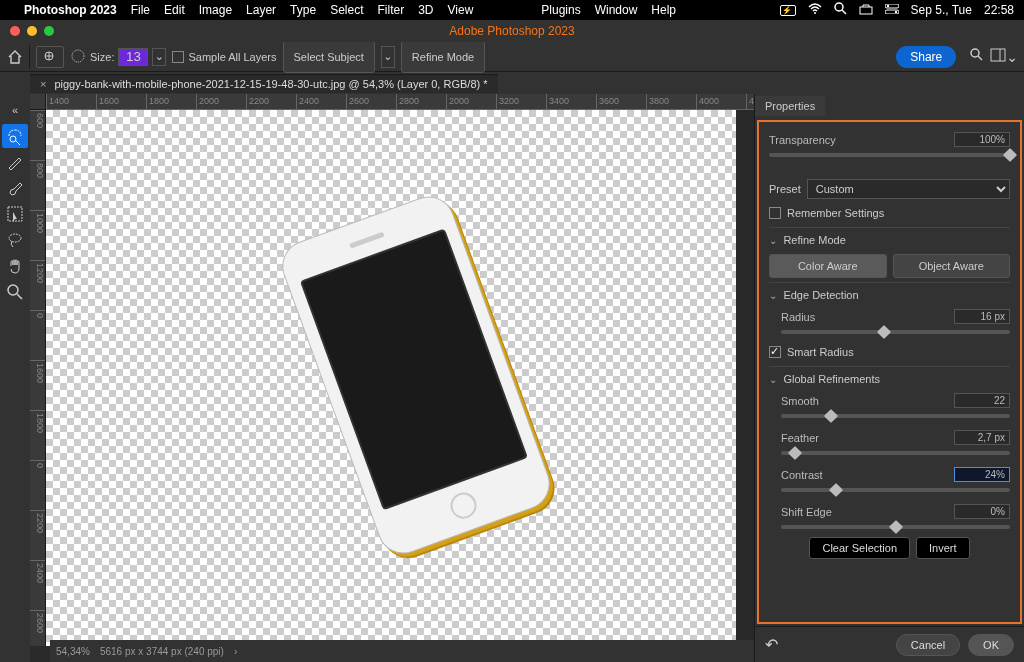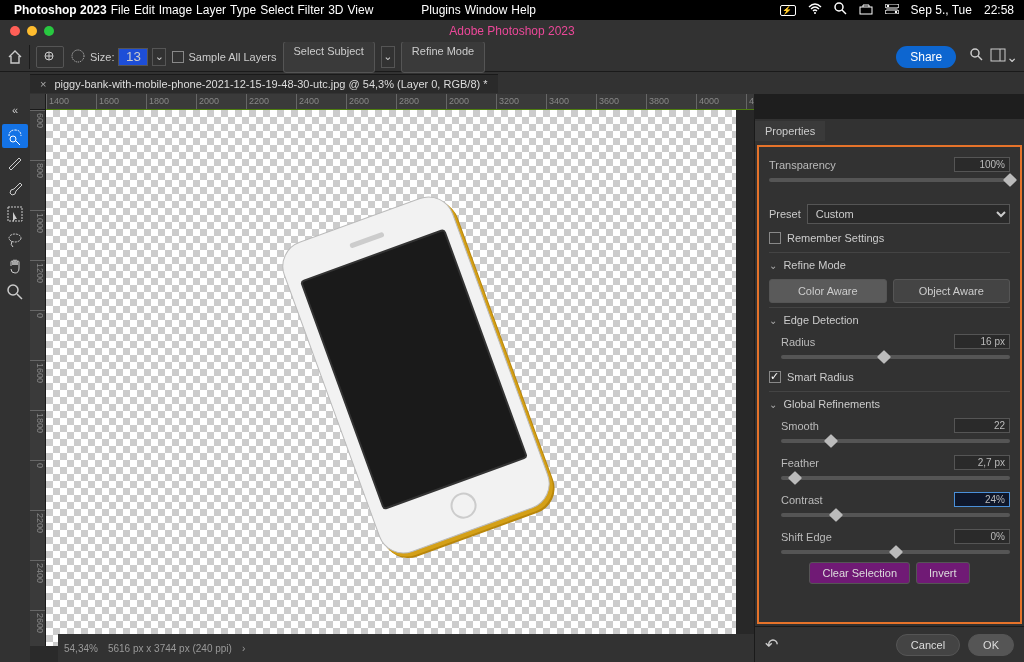--- a/index.html
+++ b/index.html
@@ -1,41 +1,41 @@
 <!DOCTYPE html>
 <html><head>
 <meta charset="utf-8">
 <style>
   * { margin: 0; padding: 0; box-sizing: border-box; font-family: -apple-system, "Helvetica Neue", Arial, sans-serif; }
   body { background: #1e1e1e; color: #ccc; font-size: 11px; overflow: hidden; width: 1024px; height: 662px; }
 
   
   .mac-menubar { height: 20px; background: #000; display: flex; align-items: center; padding: 0 10px; color: #fff; font-size: 12px; }
-  .mac-menubar .left { display: flex; gap: 4px; align-items: center; }
+  .mac-menubar .left { display: flex; gap: 14px; align-items: center; }
   .mac-menubar .left span:first-child { font-size: 14px; }
   .mac-menubar .left span:nth-child(2) { font-weight: 600; }
   .mac-menubar .right { margin-left: auto; display: flex; gap: 12px; align-items: center; }
 
   
   .titlebar { height: 22px; background: #323232; display: flex; align-items: center; position: relative; }
   .traffic { display: flex; gap: 7px; padding-left: 10px; }
   .traffic div { width: 10px; height: 10px; border-radius: 50%; }
   .tl-red { background: #ff5f57; } .tl-yellow { background: #febc2e; } .tl-green { background: #28c840; }
-  .titlebar .title { position: absolute; left: 50%; transform: translateX(-50%); color: #ec4899; font-size: 12px; }
+  .titlebar .title { position: absolute; left: 50%; transform: translateX(-50%); color: #f97316; font-size: 12px; }
 
   
   .optionsbar { height: 30px; background: #323232; border-bottom: 1px solid #1a1a1a; display: flex; align-items: center; padding: 0 6px; gap: 6px; }
   .home-btn { width: 24px; height: 24px; display:flex; align-items:center; justify-content:center; border-right: 1px solid #1a1a1a; padding-right:6px; }
   .tool-presets { width: 28px; height: 22px; border:1px solid #555; border-radius:2px; display:flex; align-items:center; justify-content:center; }
   .size-group { display:flex; align-items:center; gap:4px; }
-  .size-group input { width: 30px; height: 18px; background:#1d4ed8; border:1px solid #555; color:#ccc; text-align:center; }
+  .size-group input { width: 30px; height: 18px; background:#6d28d9; border:1px solid #555; color:#ccc; text-align:center; }
   .chev-btn { width:14px; height:18px; border:1px solid #555; display:flex; align-items:center; justify-content:center; }
   .checkbox {width:12px;height:12px;border:1px solid #888;display:inline-block;flex-shrink:0;position:relative;}
   .checkbox.checked::after{content:"✓";position:absolute;top:-2px;left:0;color:#fff;font-size:11px;}
-  .opt-btn { height: 32px; padding: 15px 10px; background:#3a3a3a; border:1px solid #555; border-radius:3px; display:flex; align-items:flex-end; gap:4px; }
+  .opt-btn { height: 32px; padding: 15px 10px; background:#3a3a3a; border:1px solid #555; border-radius:3px; display:flex; align-items:center; gap:4px; }
   .share-btn { margin-left:auto; background:#0d66d0; color:#fff; border:none; border-radius:12px; padding:4px 14px; font-size:12px; }
   .right-icons { display:flex; gap:6px; margin-left:8px; align-items:center; color:#ccc; }
   .right-icons span {font-size:14px;}
 
   
   .tabstrip { height: 22px; background: #323232; display:flex; align-items:center; padding-left:30px; }
   .doc-tab { background:#2a2a2a; padding:3px 10px; font-size:11px; color:#ddd; display:flex; gap:8px; align-items:center; border-top:1px solid #1a1a1a; }
   .doc-tab .x { color:#aaa; cursor:pointer; }
 
   
@@ -63,45 +63,45 @@
      linear-gradient(-45deg,transparent 75%,#ccc 75%);
     background-size:14px 14px;
     background-position:0 0,0 7px,7px -7px,-7px 0;
   }
   .phone { position:absolute; top:100px; left:280px; width:180px; height:330px; transform:rotate(-20deg); }
   .phone-body { width:100%; height:100%; background:#f2f2f2; border-radius:26px; border:1px solid #bbb; position:relative; box-shadow: 2px 4px 0 #d4a017, 3px 6px 0 #b8860b; }
   .phone-screen { position:absolute; top:36px; left:12px; right:12px; bottom:48px; background:#1a1a1a; border-radius:4px; border:2px solid #333; }
   .phone-home { position:absolute; bottom:12px; left:50%; transform:translateX(-50%); width:26px; height:26px; border:2px solid #ccc; border-radius:50%; }
   .phone-ear { position:absolute; top:18px; left:50%; transform:translateX(-50%); width:36px; height:5px; background:#ccc; border-radius:3px; }
 
-  .statusbar { position:absolute; bottom:0; left:12px; right:0; height:28px; background:#323232; color:#999; font-size:10px; display:flex; align-items:center; padding:0 6px; gap:10px; margin-left:16px;}
-
-  
-  .props { width:270px; background:#323232; border-left:1px solid #1a1a1a; display:flex; flex-direction:column; position:relative;margin-top:25px;}
+  .statusbar { position:absolute; bottom:0; left:4px; right:0; height:22px; background:#323232; color:#999; font-size:10px; display:flex; align-items:center; padding:0 6px; gap:10px; margin-left:16px;}
+
+  
+  .props { width:270px; background:#323232; border-left:1px solid #1a1a1a; display:flex; flex-direction:column; position:relative;}
   .props-tab { height:24px; display:flex; align-items:center; }
   .props-tab span { padding:4px 10px; background:#3a3a3a; font-size:11px; }
   .props-body { border:2px solid #e6732a; margin:2px; flex:1; overflow:auto; padding:6px 10px 4px 10px; position:relative;}
   .prop-row { display:flex; align-items:center; padding:4px 0; font-size:11px; color:#bbb; }
   .prop-row .label { flex:1; }
   .prop-row .val { width:56px; text-align:right; background:#2a2a2a; border:1px solid #555; padding:1px 4px; font-size:10px;}
   .prop-row .val.hl { background:#0f172a; border-color:#4a90d9;padding-left:19px;}
   .slider { height: 4px; background:#555; position:relative; margin:2px 0 8px 0; border-radius:2px;}
   .slider .thumb { position:absolute; top:-3px; width:10px; height:10px; background:#bbb; border-radius:1px; transform:translateX(-50%) rotate(45deg);}
   .section-hdr { display:flex; align-items:center; gap:6px; padding:6px 0 4px 0; color:#ccc; font-size:11px; border-top:1px solid #444; margin-top:4px;}
   .section-hdr:first-of-type { border-top:none; margin-top:0;}
   .chev { font-size:10px; color:#aaa; }
   .preset-row { display:flex; align-items:center; gap:6px; padding:4px 0; }
   .preset-row select { flex:1; background:#2a2a2a; border:1px solid #555; color:#ccc; padding:2px 4px; font-size:11px;}
   .check-row { display:flex; align-items:center; gap:6px; padding:4px 0;}
   .mode-btns { display:flex; gap:6px; margin:4px 0;}
   .mode-btn { flex:1; text-align:center; padding:5px 0; background:#444; border:1px solid #555; border-radius:3px; cursor:pointer; font-size:11px;}
   .mode-btn.active { background:#5a5a5a;text-align:center;}
   .indent { padding-left:12px; }
   .btn-row { display:flex; gap:6px; justify-content:center; margin:6px 0;}
-  .btn-row button { background:#701a75; border:1px solid #555; color:#ddd; padding:4px 12px; border-radius:3px; font-size:11px; cursor:pointer;}
+  .btn-row button { background:#000000; border:1px solid #555; color:#ddd; padding:4px 12px; border-radius:3px; font-size:11px; cursor:pointer;}
 
   .props-footer { height:36px; border-top:1px solid #1a1a1a; display:flex; align-items:center; justify-content:flex-end; gap:8px; padding:0 10px;}
   .props-footer .revert { margin-right:auto; font-size:16px; color:#ccc; }
   .props-footer button { background:#444; border:1px solid #555; color:#ddd; padding:4px 14px; border-radius:12px; font-size:11px; cursor:pointer;}
   .props-footer button.ok { background:#555;}
 </style>
 </head>
 <body>
 
 <div class="mac-menubar">

